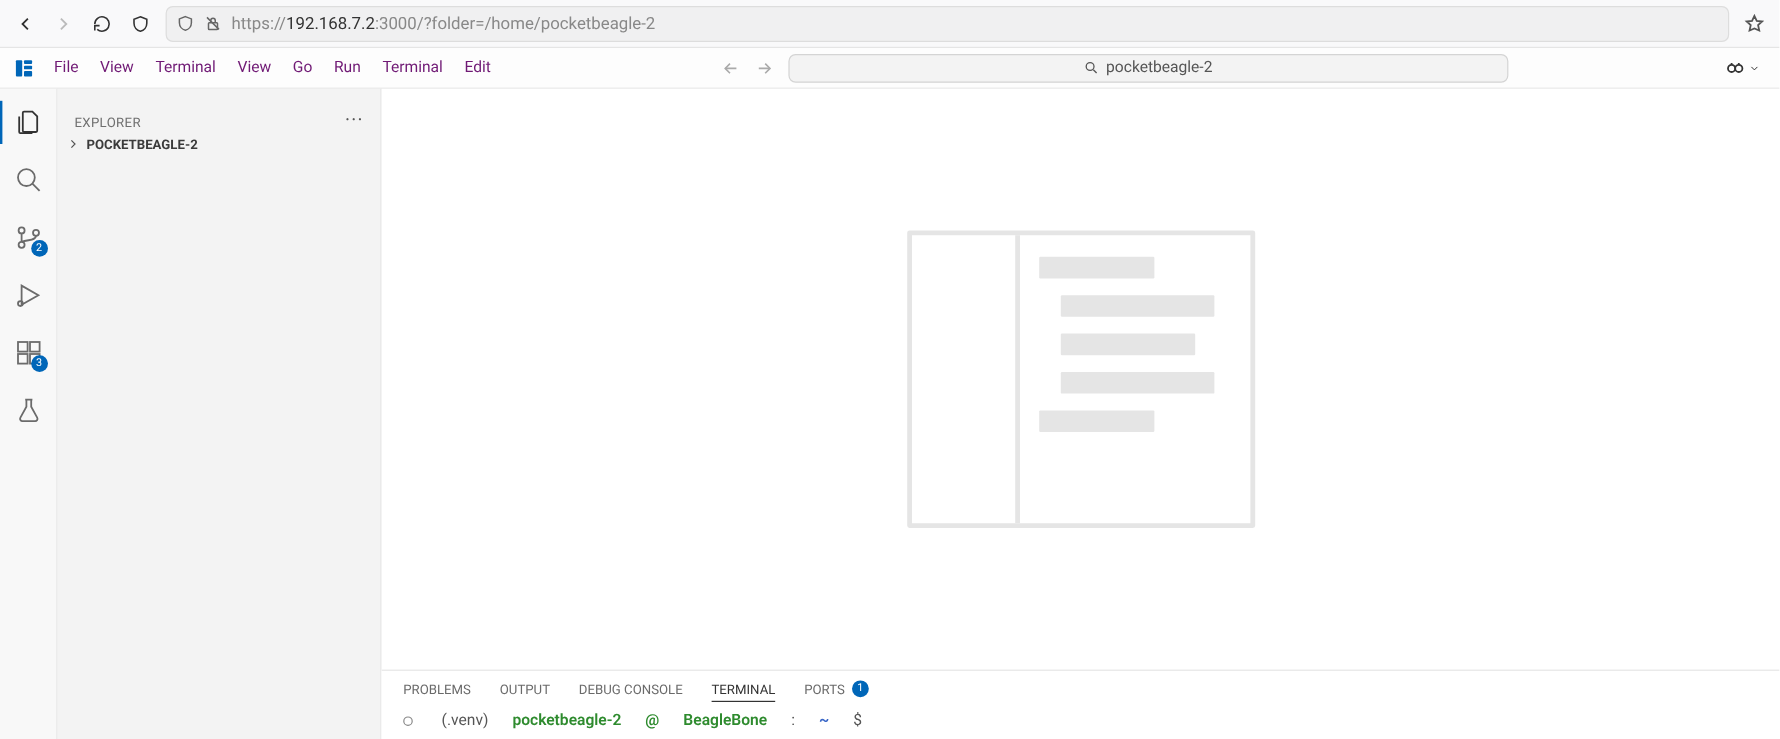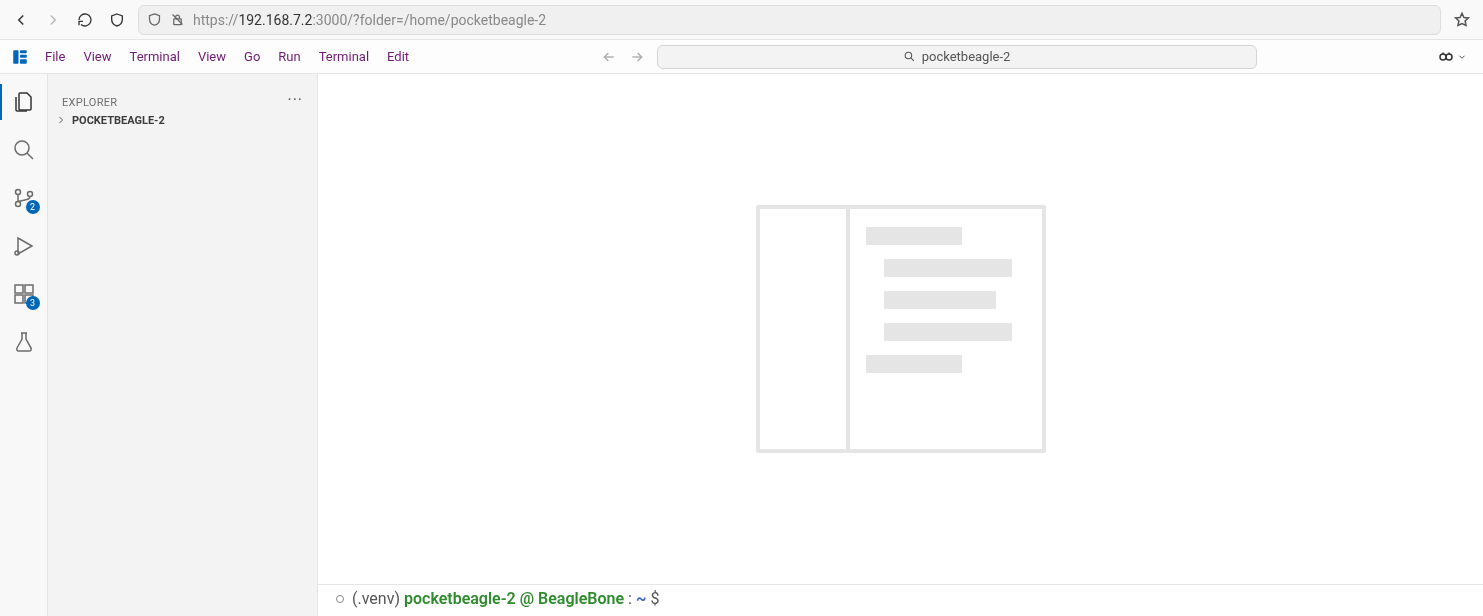--- a/index.html
+++ b/index.html
@@ -135,21 +135,21 @@
     padding: 8px 18px 4px;
     font-size:11px; color:#6a6a6a;
   }
   .ptab { position:relative; padding-bottom:4px; display:flex;align-items:center;gap:6px;}
   .ptab.active { color:#333; }
   .ptab.active::after { content:""; position:absolute; left:0; right:0; bottom:0; height:1px; background:#333; }
   .ptab .badge-inline {
     min-width:14px;height:14px;border-radius:8px;background:#0066b8;color:#fff;
     font-size:9px;display:inline-flex;align-items:center;justify-content:center;padding:0 3px;
   }
-  .term-body { padding: 4px 18px 8px; font-family: "Consolas","Courier New",monospace; font-size:16px; display:flex;align-items:center;gap:4px;}
+  .term-body { padding: 4px 18px 8px; font-family: "Consolas","Courier New",monospace; font-size:13px; display:flex;align-items:center;gap:20px;}
   .term-circle { width:8px;height:8px;border:1px solid #888;border-radius:50%;display:inline-block;margin-right:4px;}
   .t-venv { color:#555; }
   .t-user { color:#2e8b2e; font-weight:600;}
   .t-host { color:#2e8b2e; font-weight:600;}
   .t-sep  { color:#555; }
   .t-path { color:#3a67c7; font-weight:600;}
   .t-doll { color:#555; }
 
   svg { display:block; }
 </style>
@@ -323,20 +323,38 @@
           <div class="sk-bar short"></div>
           <div class="sk-bar indent"></div>
           <div class="sk-bar indent" style="width:70%"></div>
           <div class="sk-bar indent"></div>
           <div class="sk-bar short"></div>
         </div>
       </div>
     </div>
 
     <div class="panel">
+      <div class="panel-tabs">
+        <div class="ptab">
+            <span>PROBLEMS</span>
+          </div>
+        <div class="ptab">
+            <span>OUTPUT</span>
+          </div>
+        <div class="ptab">
+            <span>DEBUG CONSOLE</span>
+          </div>
+        <div class="ptab active">
+            <span>TERMINAL</span>
+          </div>
+        <div class="ptab">
+          <span>PORTS</span>
+          <span class="badge-inline">1</span>
+        </div>
+      </div>
       <div class="term-body">
         <span class="term-circle"></span>
         <span class="t-venv">(.venv) </span>
         <span class="t-user">pocketbeagle-2</span>
           <span class="t-host">@</span>
           <span class="t-host">BeagleBone</span>
           <span class="t-sep">:</span>
           <span class="t-path">~</span>
           <span class="t-doll">$</span>
       </div>

